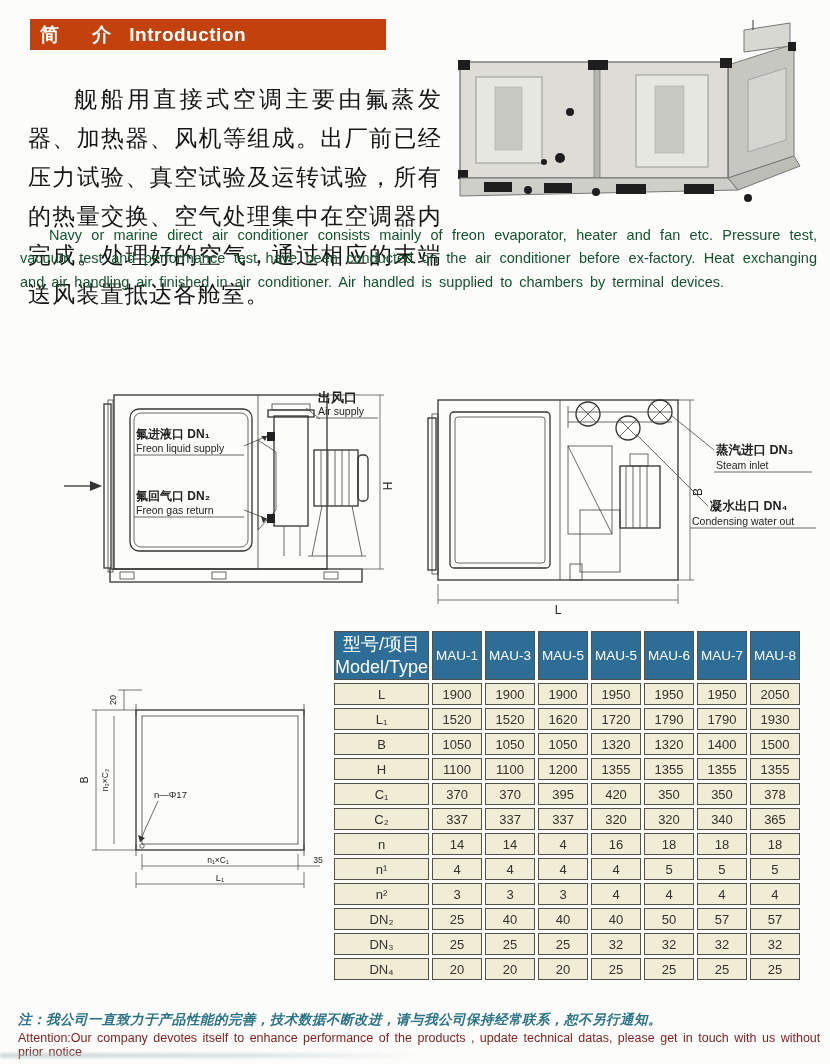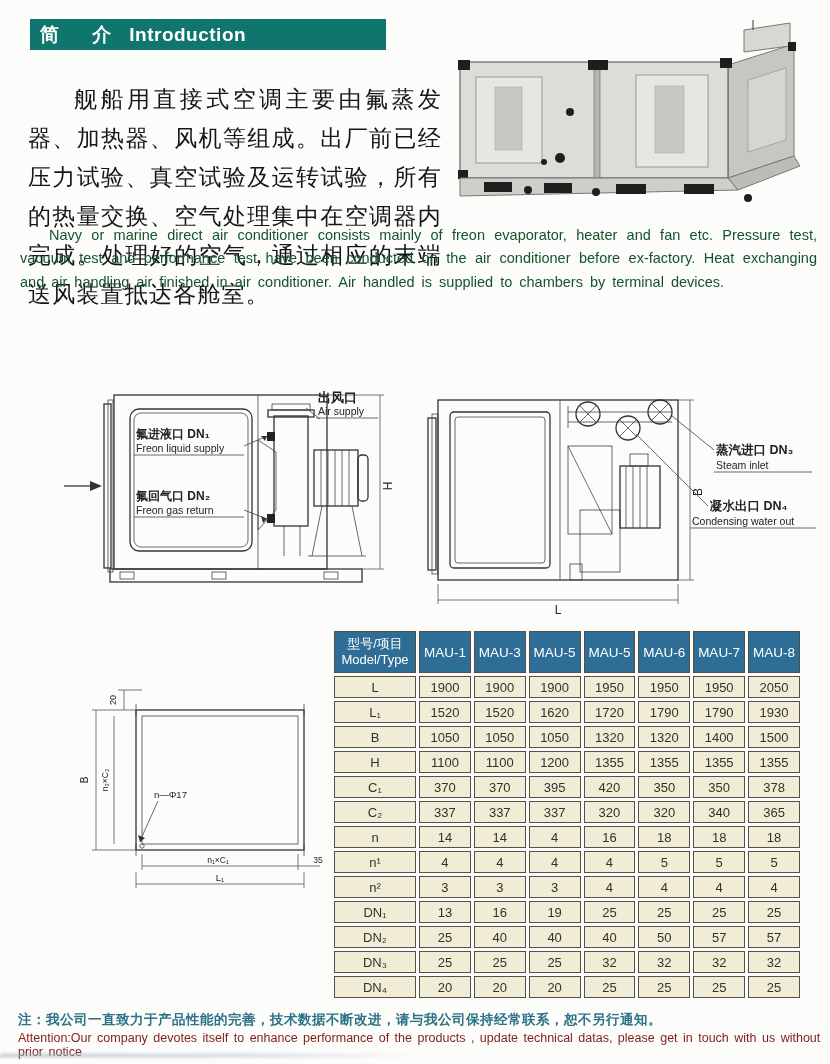--- a/index.html
+++ b/index.html
@@ -6,21 +6,21 @@
   html,body { background:#e8e8e8; }
   .page {
     position:relative; width:830px; height:1064px; margin:0 auto;
     background:#fcfcfa; overflow:hidden;
     font-family:"Liberation Sans", sans-serif; color:#1d1d1d;
   }
   .abs { position:absolute; }
 
   
   .bar {
-    background:#0f766e; color:#ffffff; display:flex; align-items:center;
+    background:#c2410c; color:#ffffff; display:flex; align-items:center;
     padding:0 10px; font-weight:bold; letter-spacing:.5px;
   }
   .bar1 { left:30px; top:19px; width:356px; height:31px; font-size:19px; }
   .bar1 .zh { letter-spacing:14px; margin-right:4px; }
   .bar2 { left:19px; top:314px; width:797px; height:29px; font-size:14.5px; font-weight:bold; }
   .bar2 .zh { margin-right:1px; white-space:nowrap; }
   .bar2 .en { white-space:nowrap; }
 
   .para-zh {
     left:28px; top:80px; width:414px; font-size:23px; line-height:1.70;
@@ -35,25 +35,25 @@
   .table-wrap { left:331px; top:628px; width:472px; }
   table.dim { border-collapse:separate; border-spacing:3px 3px; width:100%; }
   table.dim th, table.dim td {
     border:1px solid #53524a; text-align:center; vertical-align:middle;
     font-size:13px; color:#33322c; background:#f0ecd5; padding:1px 0;
   }
   table.dim th {
     background:#2d6d96; color:#ffffff; font-weight:normal;
     height:42px; font-size:13.5px;
   }
-  table.dim th.th-model { width:82px; font-size:13px; line-height:1.25; }
+  table.dim th.th-model { width:82px; font-size:18px; line-height:1.25; }
   table.dim td { height:22px; }
   table.dim td.row-label { width:82px; }
 
-  .note-zh { left:18px; top:1011px; width:800px; font-size:13.5px; color:#2a7386; font-weight:bold; letter-spacing:.5px; }
+  .note-zh { left:18px; top:1011px; width:800px; font-size:13.5px; color:#2a7386; font-weight:bold; letter-spacing:.5px;font-style:italic; }
   .note-en { left:18px; top:1031px; width:804px; font-size:12.5px; color:#7f1d1d; word-spacing:2px; }
   .page-artifact { left:0px; top:1053px; width:420px; height:5px;
     background:linear-gradient(90deg,#9db4bd 0%,#b9cad1 60%,transparent 100%);
     opacity:.45; filter:blur(1px); }
 
   svg text { font-family:"Liberation Sans", sans-serif; fill:#222; }
   svg .ln { stroke:#333; fill:none; stroke-width:1.3; }
   svg .thin { stroke:#444; fill:none; stroke-width:.8; }
   svg .dim { stroke:#555; fill:none; stroke-width:.8; }
 </style>
@@ -374,30 +374,20 @@
             <td class="row-label">n²</td>
             <td>3</td>
             <td>3</td>
             <td>3</td>
             <td>4</td>
             <td>4</td>
             <td>4</td>
             <td>4</td>
           </tr>
           <tr>
-            <td class="row-label">DN₁</td>
-            <td>13</td>
-            <td>16</td>
-            <td>19</td>
-            <td>25</td>
-            <td>25</td>
-            <td>25</td>
-            <td>25</td>
-          </tr>
-          <tr>
             <td class="row-label">DN₂</td>
             <td>25</td>
             <td>40</td>
             <td>40</td>
             <td>40</td>
             <td>50</td>
             <td>57</td>
             <td>57</td>
           </tr>
           <tr>

